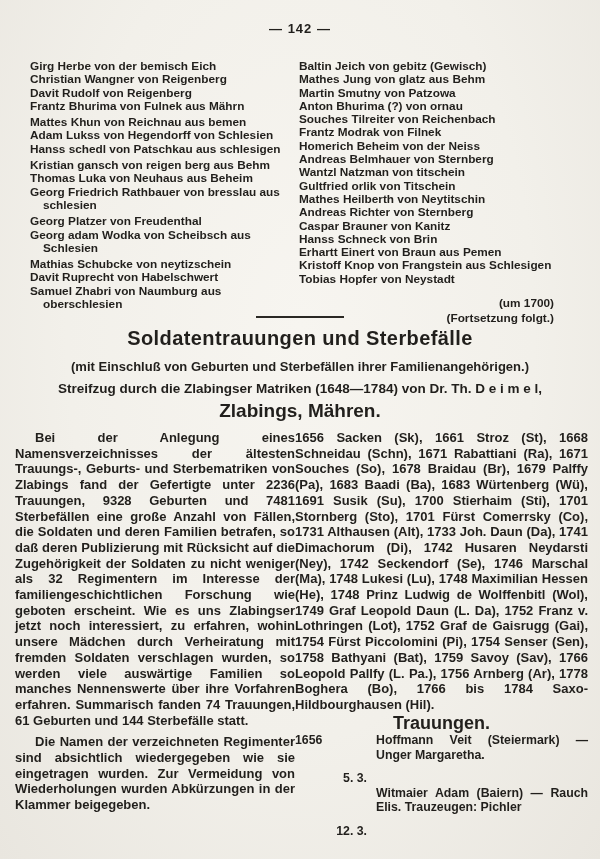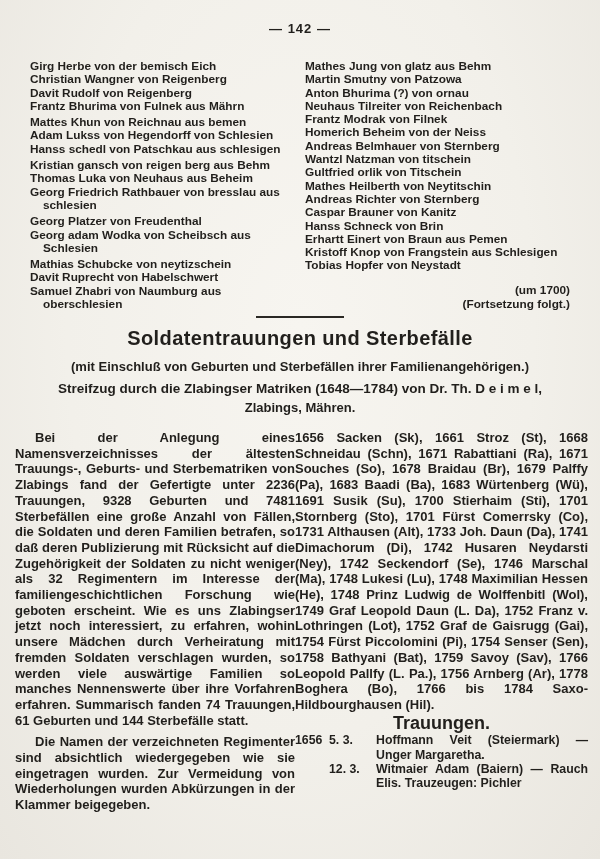--- a/index.html
+++ b/index.html
@@ -11,22 +11,22 @@
     font-family: Liberation Sans, sans-serif;
     font-weight: 700;
     overflow: hidden;
   }
   .pageno {
     position: absolute; top: 21px; left: 0; width: 100%;
     text-align: center; font-size: 13px; letter-spacing: 1px;
   }
   
   .names {
-    position: absolute; top: 60px; left: 30px; right: 4px;
-    display: flex; gap: 15px;
+    position: absolute; top: 60px; left: 30px; right: 20px;
+    display: flex; gap: 9px;
   }
   .ncol { font-size: 11.8px; line-height: 13.3px; }
   .ncol-left { width: 260px; flex: 0 0 260px; }
   .ncol-right { flex: 1; }
   .ngroup { margin-bottom: 3px; }
   .nline { padding-left: 13px; text-indent: -13px; }
   .notes { margin-top: 10px; text-align: right; padding-right: 26px; line-height: 14.5px; }
   
   .rule {
     position: absolute; top: 316px; left: 256px; width: 88px;
@@ -40,37 +40,37 @@
   .subtitle {
     position: absolute; top: 359px; left: 0; width: 100%;
     text-align: center; font-size: 13px;
   }
   .byline {
     position: absolute; top: 381px; left: 0; width: 100%;
     text-align: center; font-size: 13.5px;
   }
   .byline2 {
     position: absolute; top: 400px; left: 0; width: 100%;
-    text-align: center; font-size: 13px;
+    text-align: center; font-size: 19px;
   }
   
   .body {
     position: absolute; top: 430px; left: 15px; right: 12px; bottom: 6px;
     display: flex; 
   }
   .bcol { font-size: 13px; line-height: 15.7px; text-align: justify; }
   .bcol-left { width: 280px; flex: 0 0 280px; }
   .bcol-right { flex: 1; }
   .para { margin: 0; }
   .para.indent { text-indent: 20px; }
   .para.p2 { margin-top: 6px; }
   .theading { text-align: center; font-size: 18px; margin: 3px 0 2px; text-indent: 0; }
   .entry { display: flex; font-size: 12.3px; line-height: 14.2px; text-align: justify; }
   .eyear { flex: 0 0 34px; }
-  .edate { flex: 0 0 38px; white-space: nowrap; }
+  .edate { flex: 0 0 38px; text-align: right; white-space: nowrap; margin-top: 38px; }
   .etext { flex: 1; margin-left: 9px; }
 </style>
 </head>
 <body>
 
 <div class="page">
 
   <div class="pageno">— 142 —</div>
 
   <div class="names">
@@ -96,24 +96,25 @@
           <div class="nline">Georg adam Wodka von Scheibsch aus Schlesien</div>
         </div>
         <div class="ngroup">
           <div class="nline">Mathias Schubcke von neytizschein</div>
           <div class="nline">Davit Ruprecht von Habelschwert</div>
           <div class="nline">Samuel Zhabri von Naumburg aus oberschlesien</div>
         </div>
       </div>
     <div class="ncol ncol-right">
       <div>
+          <div class="nline">Baltin Jeich von gebitz (Gewisch)</div>
           <div class="nline">Mathes Jung von glatz aus Behm</div>
           <div class="nline">Martin Smutny von Patzowa</div>
           <div class="nline">Anton Bhurima (?) von ornau</div>
-          <div class="nline">Neuhaus Tilreiter von Reichenbach</div>
+          <div class="nline">Souches Tilreiter von Reichenbach</div>
           <div class="nline">Frantz Modrak von Filnek</div>
           <div class="nline">Homerich Beheim von der Neiss</div>
           <div class="nline">Andreas Belmhauer von Sternberg</div>
           <div class="nline">Wantzl Natzman von titschein</div>
           <div class="nline">Gultfried orlik von Titschein</div>
           <div class="nline">Mathes Heilberth von Neytitschin</div>
           <div class="nline">Andreas Richter von Sternberg</div>
           <div class="nline">Caspar Brauner von Kanitz</div>
           <div class="nline">Hanss Schneck von Brin</div>
           <div class="nline">Erhartt Einert von Braun aus Pemen</div>

